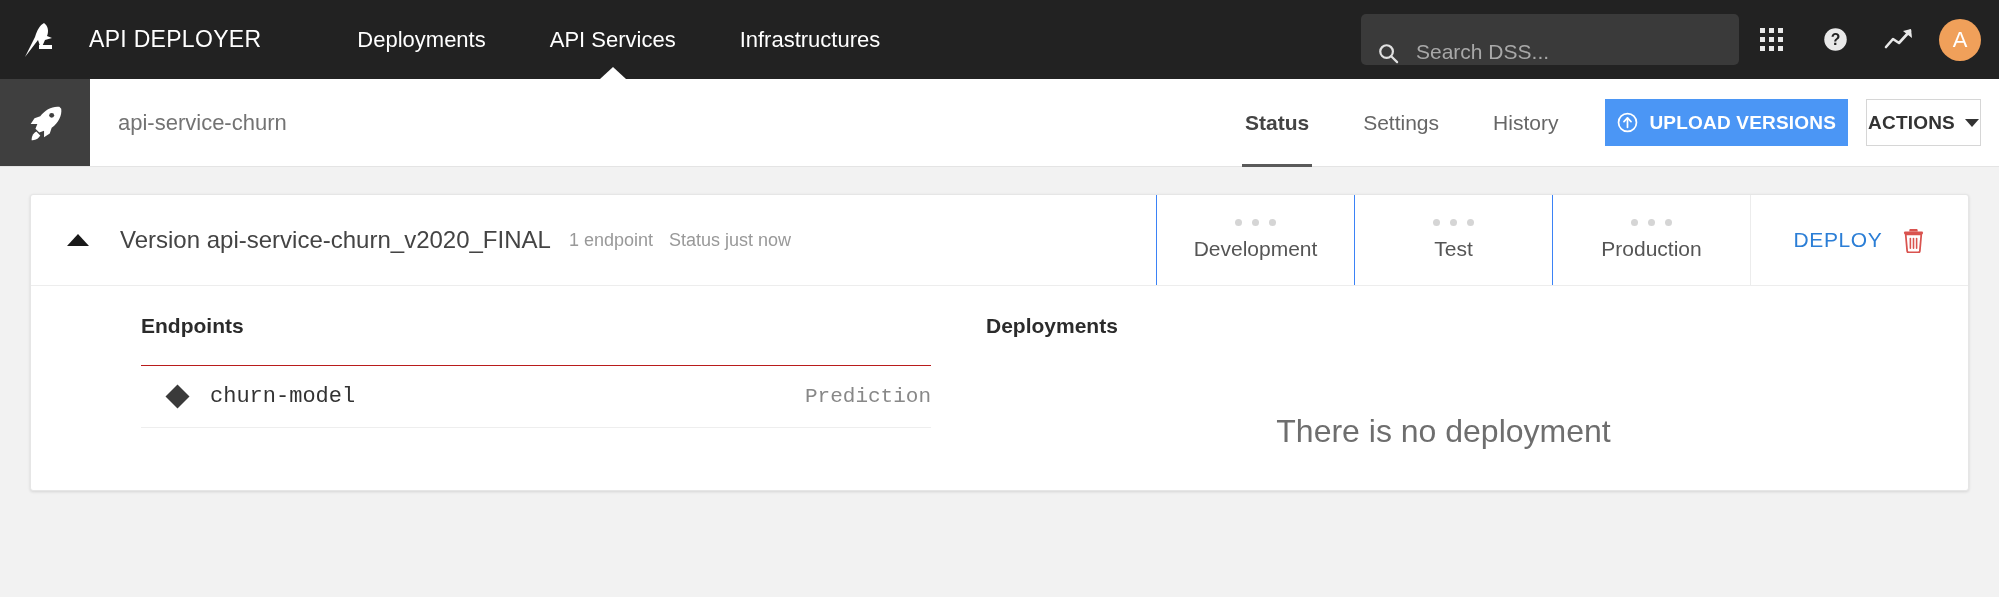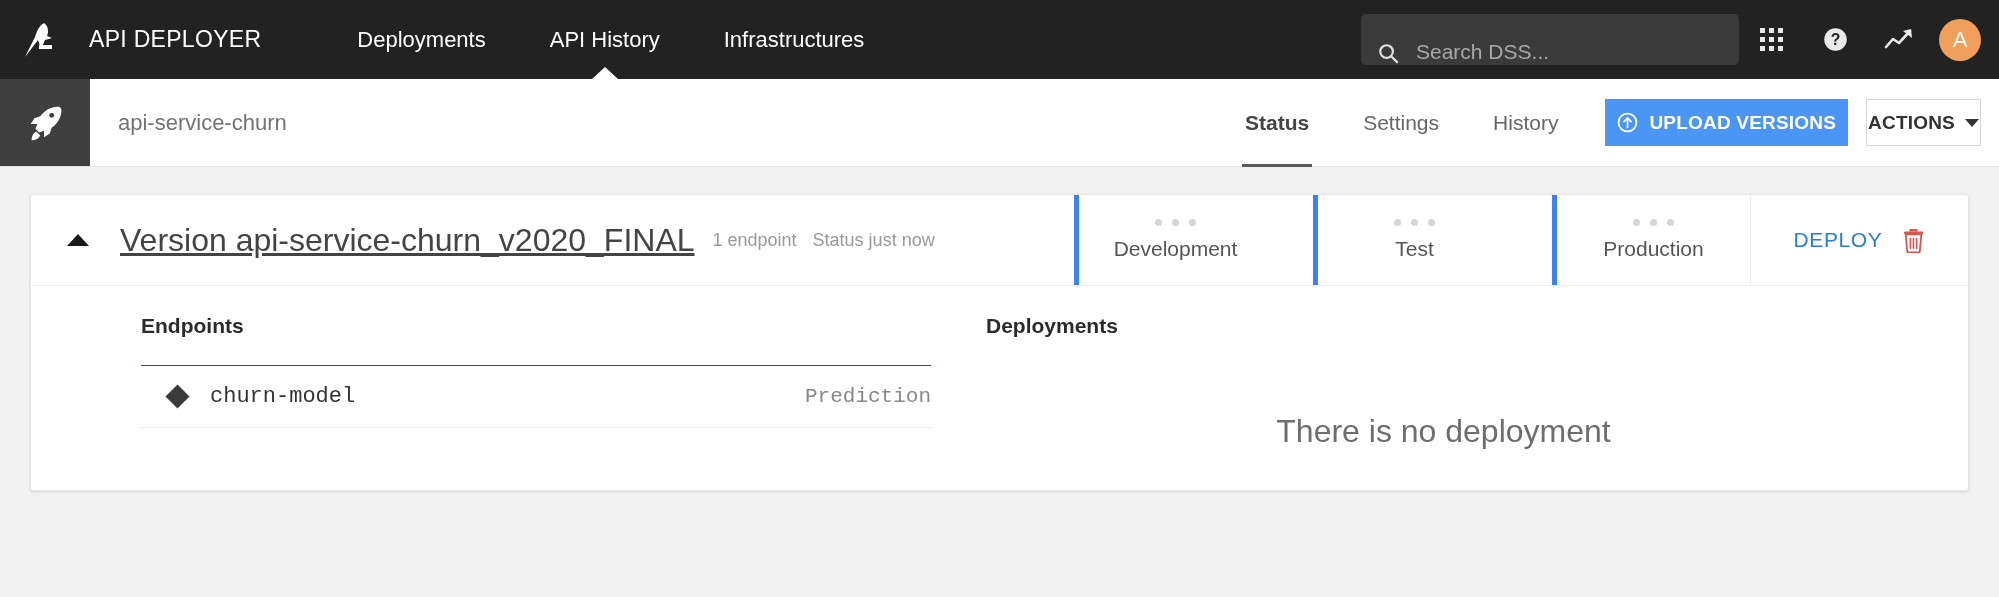--- a/index.html
+++ b/index.html
@@ -240,43 +240,41 @@
   .chevron-up {
     width: 0; height: 0;
     border-left: 11px solid transparent;
     border-right: 11px solid transparent;
     border-bottom: 12px solid #1a1a1a;
     margin-right: 31px;
     flex: none;
     cursor: pointer;
   }
   .version-name {
-    font-size: 32px;
+    font-size: 24px;
     color: #444444;
     white-space: nowrap;
-    text-decoration: underline;
   }
   .version-meta {
     font-size: 18px;
     color: #999999;
     margin-left: 18px;
     white-space: nowrap;
   }
   .version-meta.second { margin-left: 16px; }
 
   .env-col {
     width: 198px;
     flex: none;
-    border-left: 5px solid #3b82f6;
+    border-left: 1px solid #3b82f6;
     display: flex;
     flex-direction: column;
     align-items: center;
     justify-content: center;
     gap: 11px;
-    margin-left: 41px;
   }
   .env-dots { display: flex; gap: 10px; }
   .env-dots i {
     width: 7px; height: 7px;
     border-radius: 50%;
     background: #d5d5d5;
     display: block;
   }
   .env-label {
     font-size: 21px;
@@ -355,21 +353,21 @@
   <div class="logo-bird">
     <svg width="34" height="38" viewBox="0 0 34 38" aria-hidden="true">
       <path d="M21 2 C25 5 26 10 24 15 L29 17 L22 19 L18 28 L15 19 L2 36 L12 16 C14 9 17 4 21 2 Z" fill="#ffffff"></path>
       <rect x="16" y="24" width="13" height="4" fill="#ffffff"></rect>
     </svg>
   </div>
   <div class="brand">API DEPLOYER</div>
 
   <div class="nav-links">
     <div class="nav-link">Deployments</div>
-    <div class="nav-link active">API History</div>
+    <div class="nav-link active">API Services</div>
     <div class="nav-link">Infrastructures</div>
   </div>
 
   <div class="nav-right">
     <div class="searchbox">
       <span class="search-ico">
         <svg width="23" height="23" viewBox="0 0 24 24" aria-hidden="true">
           <circle cx="10" cy="10" r="6.6" fill="none" stroke="#e0e0e0" stroke-width="2.3"></circle>
           <line x1="14.8" y1="14.8" x2="21" y2="21" stroke="#e0e0e0" stroke-width="2.3" stroke-linecap="round"></line>
         </svg>

